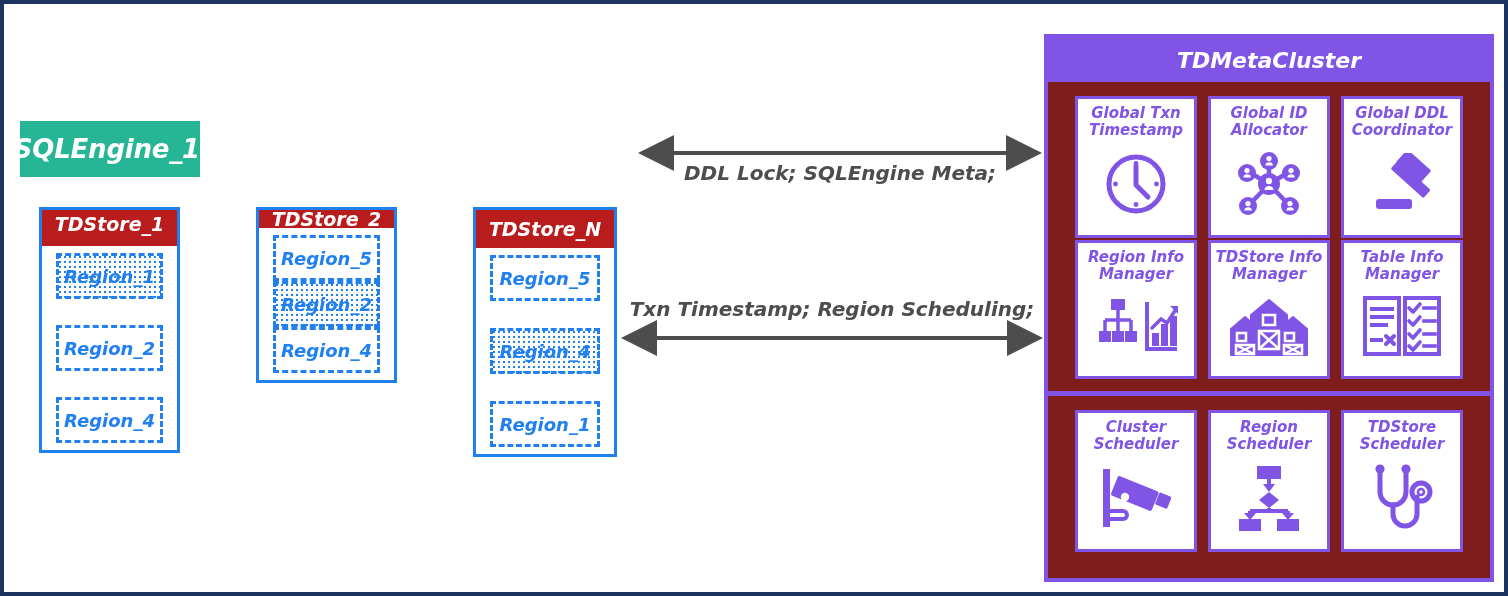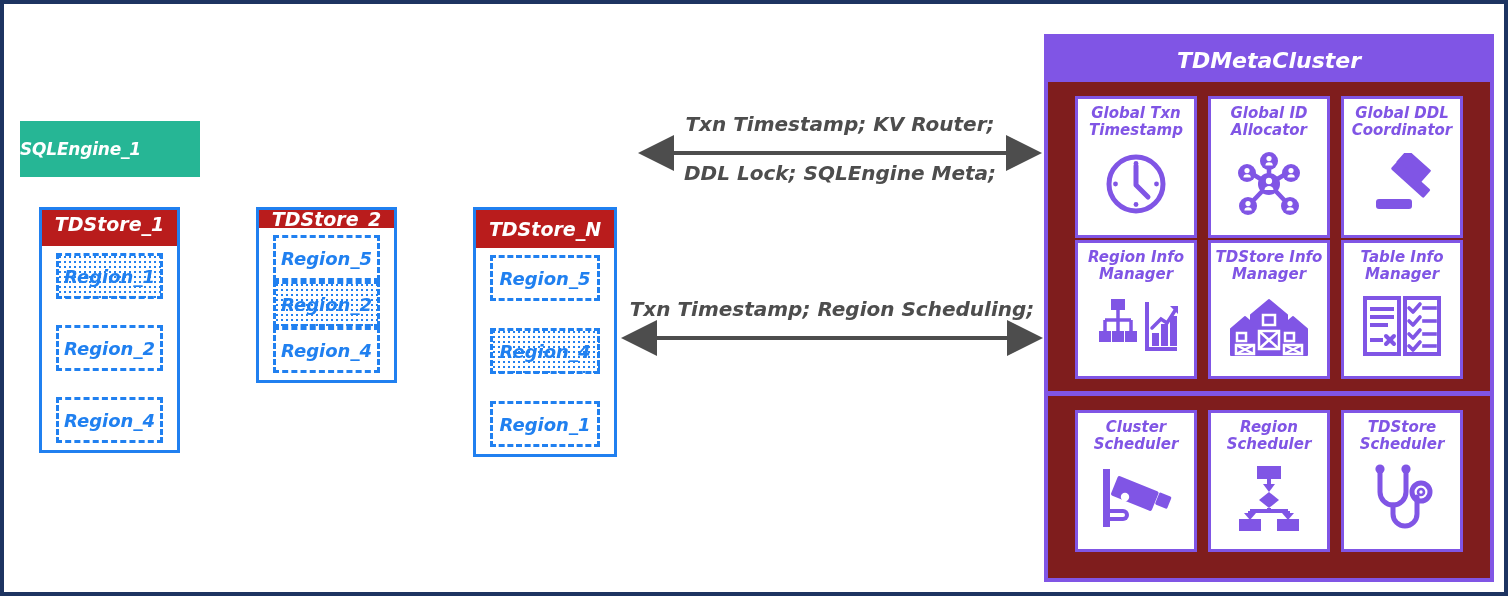--- a/index.html
+++ b/index.html
@@ -14,25 +14,25 @@
     width: 1508px; height: 596px;
     background: #ffffff;
     border: 4px solid #1d3461;
     overflow: hidden;
   }
 
   
   .sqlengine {
     position: absolute;
     background: #26b695;
-    display: flex; align-items: center; justify-content: flex-start;
+    display: flex; align-items: center; justify-content: flex-end;
     color: #ffffff;
     font-family: "DejaVu Sans", sans-serif;
     font-style: italic; font-weight: bold;
-    font-size: 17px;
+    font-size: 26px;
     letter-spacing: -0.2px;
     white-space: nowrap;
   }
 
   
   .tdstore {
     position: absolute;
     border: 3px solid #2080f0;
     background: #ffffff;
     display: flex; flex-direction: column;
@@ -191,21 +191,20 @@
       <div class="region hatched">
         <span>Region_4</span>
       </div>
       <div class="region">
         <span>Region_1</span>
       </div>
     </div>
   </div>
 
   <div class="arrow-group" style="left:630px; top:108px; width:412px; height:82px;">
-    <div class="arrow-label" style="top:0px;">Txn Timestamp; KV Router;</div>
     <svg width="412" height="82" style="position:absolute; left:0; top:0;">
       <defs>
         <marker id="ah-r" markerWidth="9" markerHeight="9" refX="8" refY="4.5" orient="auto">
           <path d="M0,0 L9,4.5 L0,9 z" fill="#4d4d4d"></path>
         </marker>
         <marker id="ah-l" markerWidth="9" markerHeight="9" refX="1" refY="4.5" orient="auto">
           <path d="M9,0 L0,4.5 L9,9 z" fill="#4d4d4d"></path>
         </marker>
       </defs>
       <line x1="8" y1="41" x2="404" y2="41" stroke="#4d4d4d" stroke-width="4" marker-start="url(#ah-l)" marker-end="url(#ah-r)"></line>

